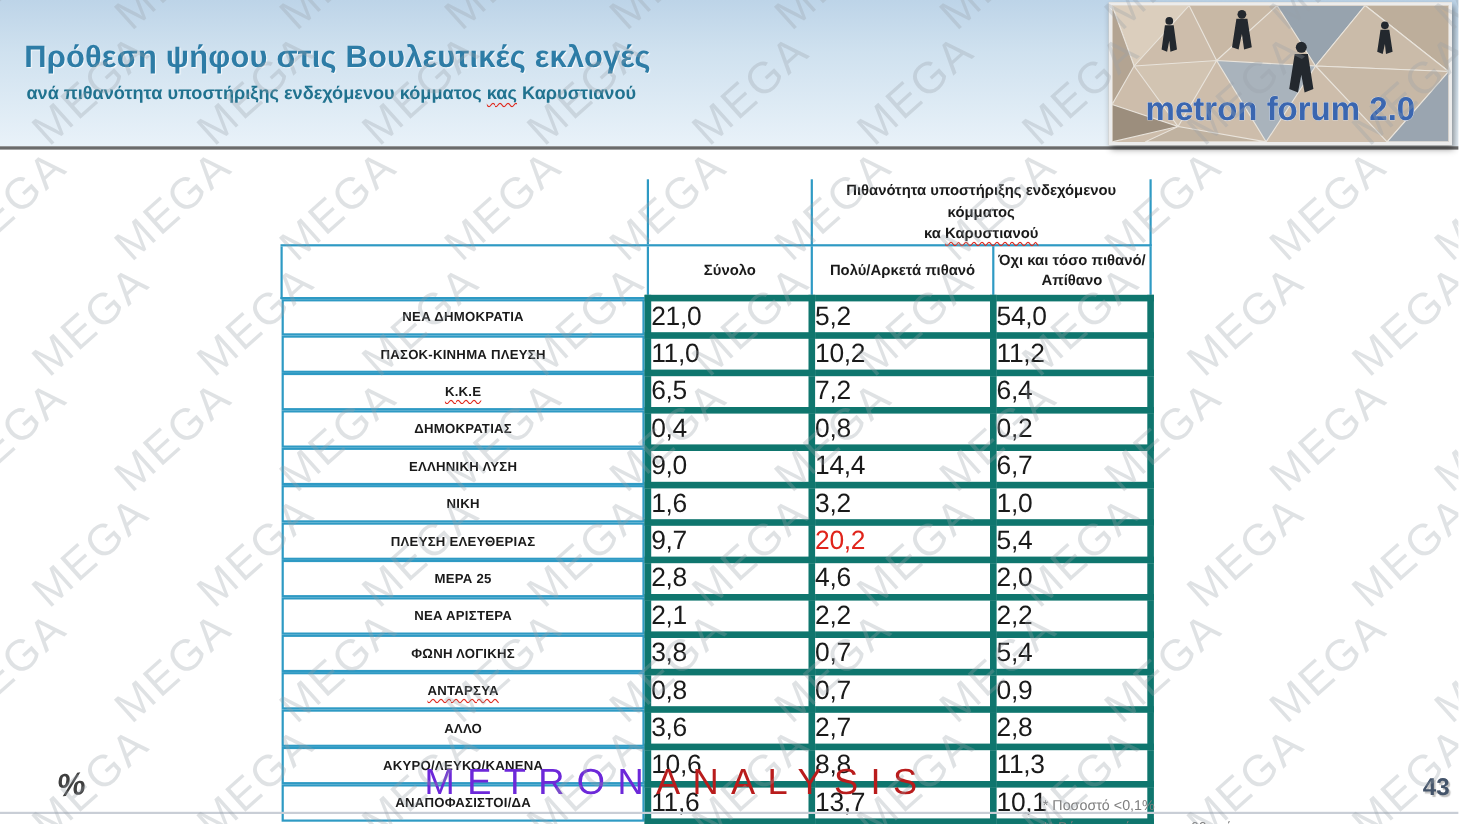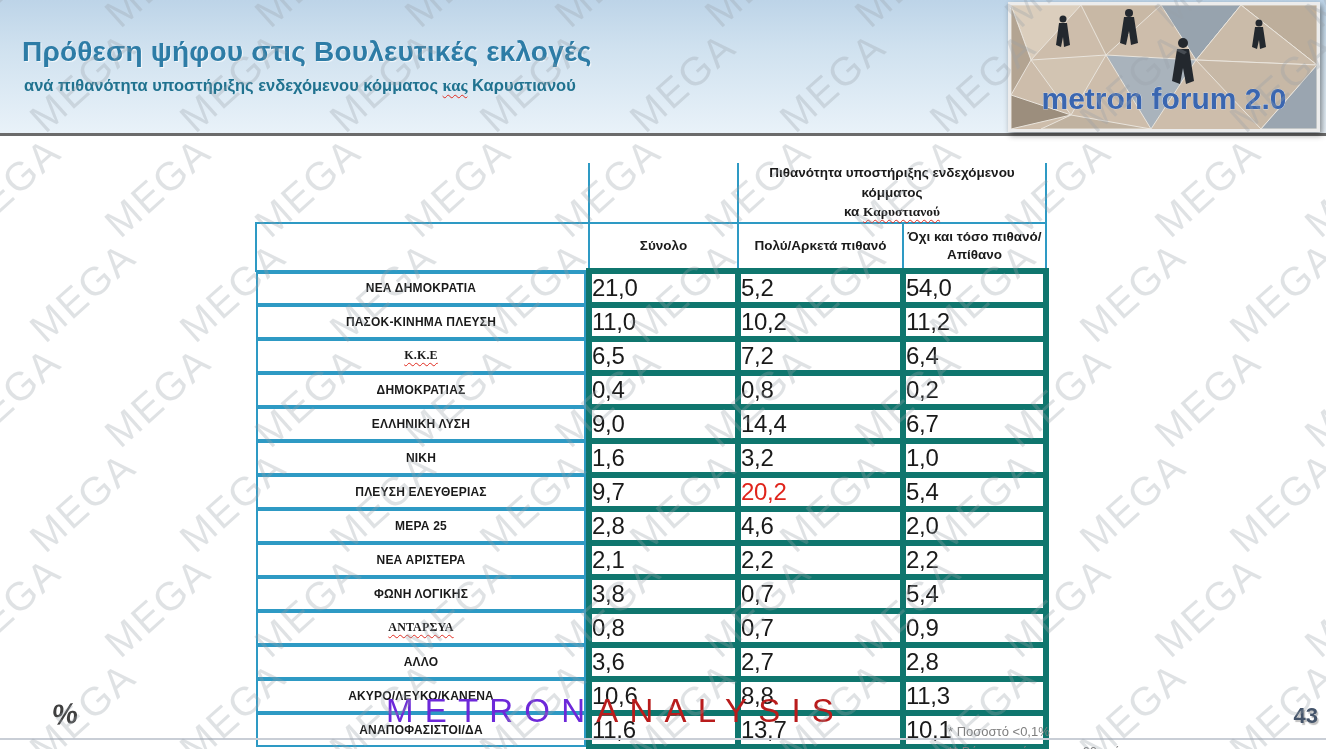--- a/index.html
+++ b/index.html
@@ -23,21 +23,20 @@
     letter-spacing:.2px;white-space:nowrap;
   }
   .subtitle{
     position:absolute;left:24px;top:76px;
     font-size:16.5px;font-weight:bold;color:#20728f;white-space:nowrap;
   }
   .wavy{
     text-decoration-line:underline;text-decoration-style:wavy;
     text-decoration-color:#e02a1e;text-decoration-thickness:1px;
     text-underline-offset:3px;
-    font-family:Liberation Serif, serif;
   }
   
   .logo{
     position:absolute;left:1008px;top:2px;width:306px;height:124px;
     border:3px solid #ececec;background:#cdbdab;
     box-shadow:2px 3px 6px rgba(0,0,0,.45);
   }
   .logo svg{display:block;width:100%;height:100%;}
   
   .ptable{

